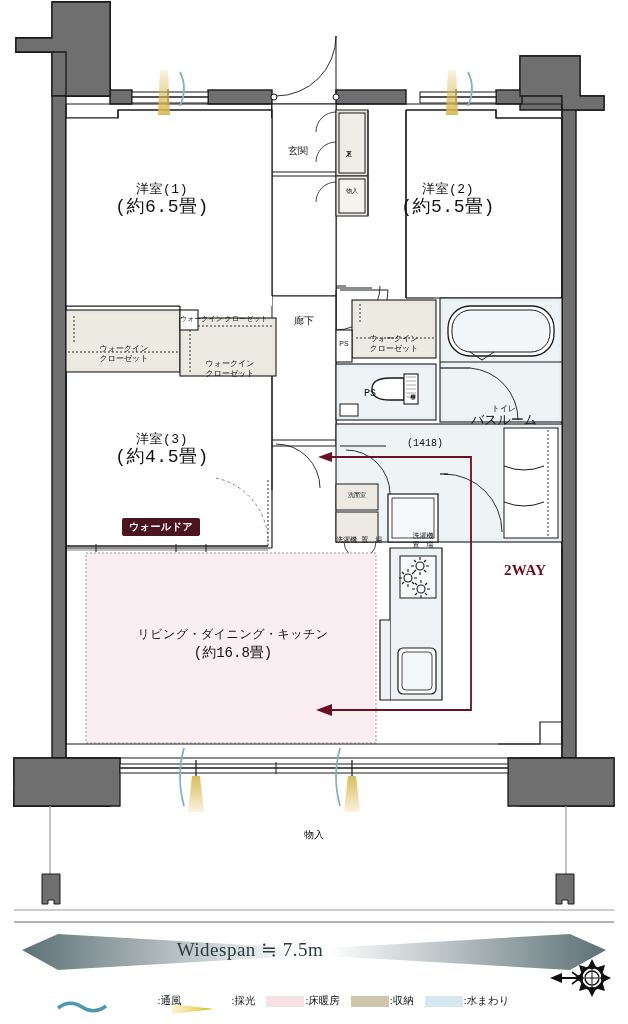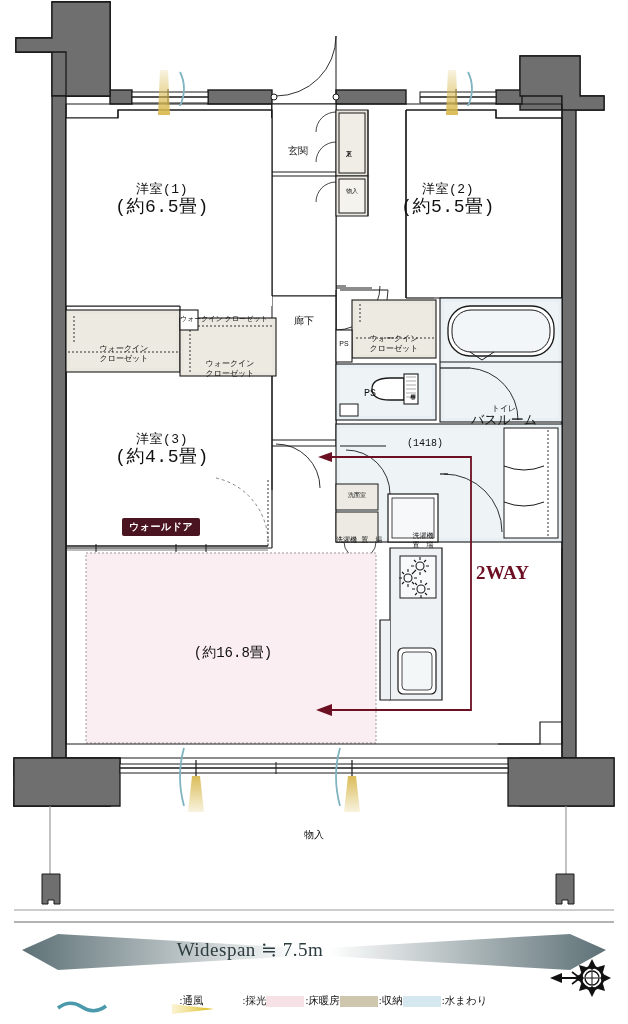--- a/index.html
+++ b/index.html
@@ -11,26 +11,26 @@
   .lbl.v{writing-mode:vertical-rl;text-orientation:upright;white-space:normal;line-height:1.0;}
   .room-name{font-size:13px;font-weight:400;letter-spacing:.5px;}
   .room-area{font-size:18px;}
   .small{font-size:8px;letter-spacing:0px;margin-top:24px;}
   .xsmall{font-size:6px;letter-spacing:0px;}
   .tiny{font-size:5px;}
   .mid{font-size:10px;}
   .walldoor{position:absolute;background:#4a1420;color:#ffffff;font-size:10px;
             padding:2px 7px;border-radius:2px;letter-spacing:.5px;
             font-family:"Liberation Sans",sans-serif;font-weight:700;}
-  .twoway{position:absolute;color:#6d0f22;font-size:19px;font-weight:700;
-          font-family:"Liberation Serif","DejaVu Serif",serif;letter-spacing:.3px;}
+  .twoway{position:absolute;color:#6d0f22;font-size:15px;font-weight:700;
+          font-family:"Liberation Serif","DejaVu Serif",serif;letter-spacing:.3px;margin-left:28px;}
   .widespan{position:absolute;left:0;top:938px;width:500px;text-align:center;
             font-size:19px;color:#2b3b3f;letter-spacing:.5px;}
   .legend{position:absolute;left:0;top:994px;width:628px;
-          display:flex;justify-content:center;align-items:center;}
+          display:flex;justify-content:center;align-items:center;gap:11px;}
   .lg{display:flex;align-items:center;gap:1px;font-size:10.5px;color:#111;}
   .sw{display:inline-block;width:38px;height:11px;}
   .lgtxt{font-size:10.5px;}
 </style>
 </head>
 <body>
 
 <svg id="plan" viewBox="0 0 628 1024">
   <defs>
     <linearGradient id="spanL" x1="0" y1="0" x2="1" y2="0">
@@ -362,21 +362,21 @@
   <span>洋室(2)</span><br>
   <span class="room-area">(約5.5畳)</span>
 </div>
 
 <div class="lbl room-name" style="left:112px;top:432px;width:100px;">
   <span>洋室(3)</span><br>
   <span class="room-area">(約4.5畳)</span>
 </div>
 
 <div class="lbl" style="left:100px;top:625px;width:266px;">
-  <br>
+  <span class="room-name" style="font-size:12px;">リビング・ダイニング・キッチン</span><br>
   <span class="room-area" style="font-size:14px;">(約16.8畳)</span>
 </div>
 
 <div class="lbl mid" style="left:278px;top:146px;width:40px;">玄関</div>
 
 <div class="lbl v xsmall" style="left:345px;top:118px;height:56px;">下足入</div>
 
 <div class="lbl xsmall" style="left:336px;top:188px;width:32px;">物入</div>
 
 <div class="lbl mid" style="left:282px;top:280px;width:44px;margin-top:36px;">廊下</div>

